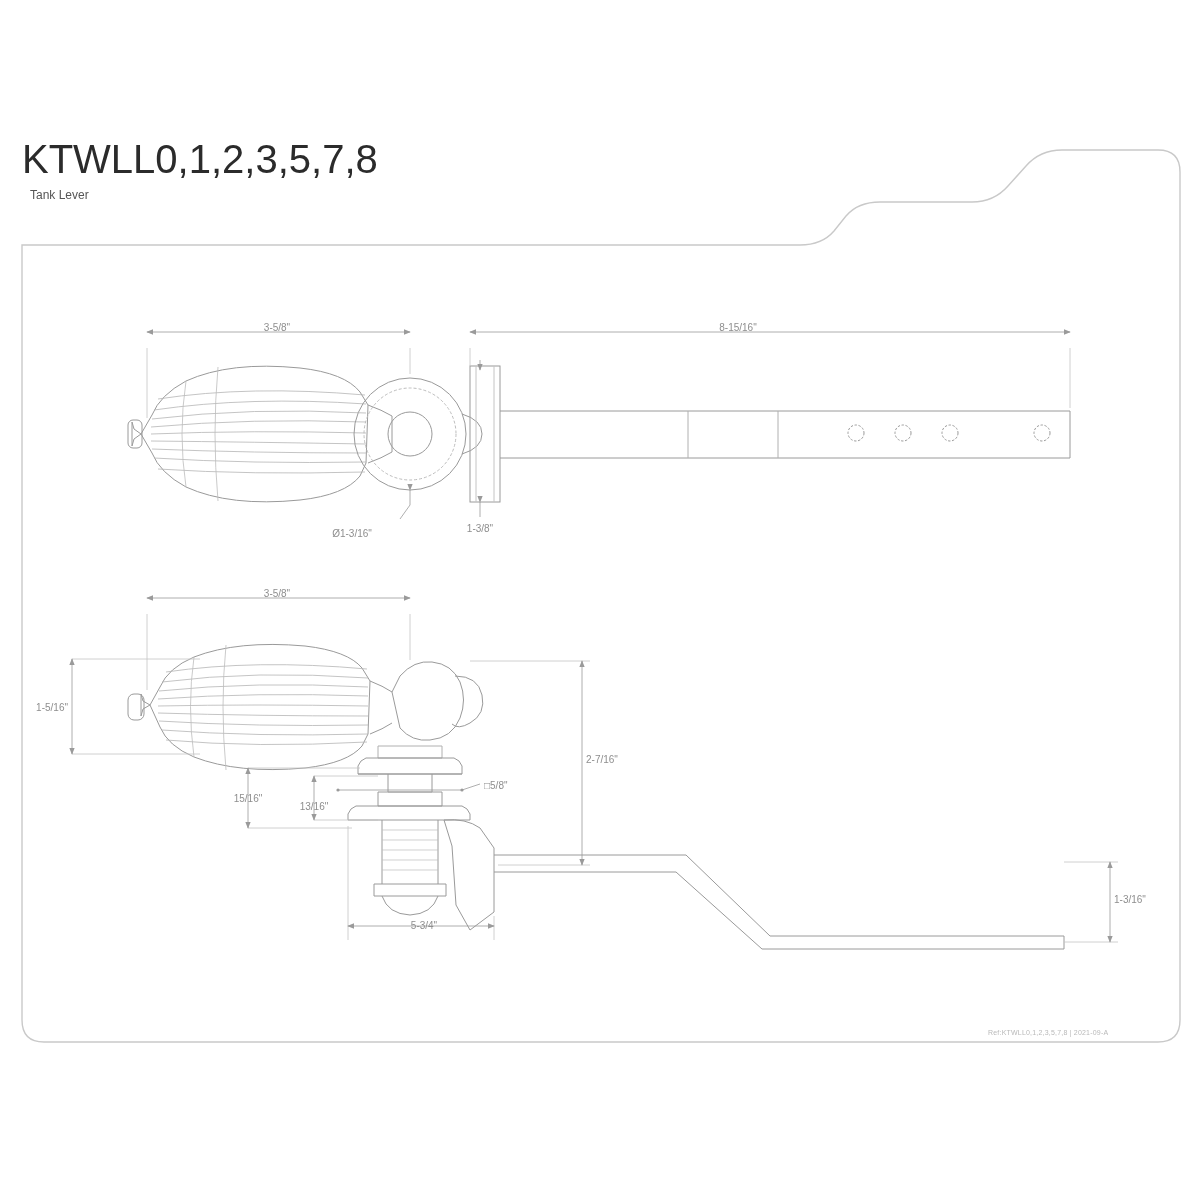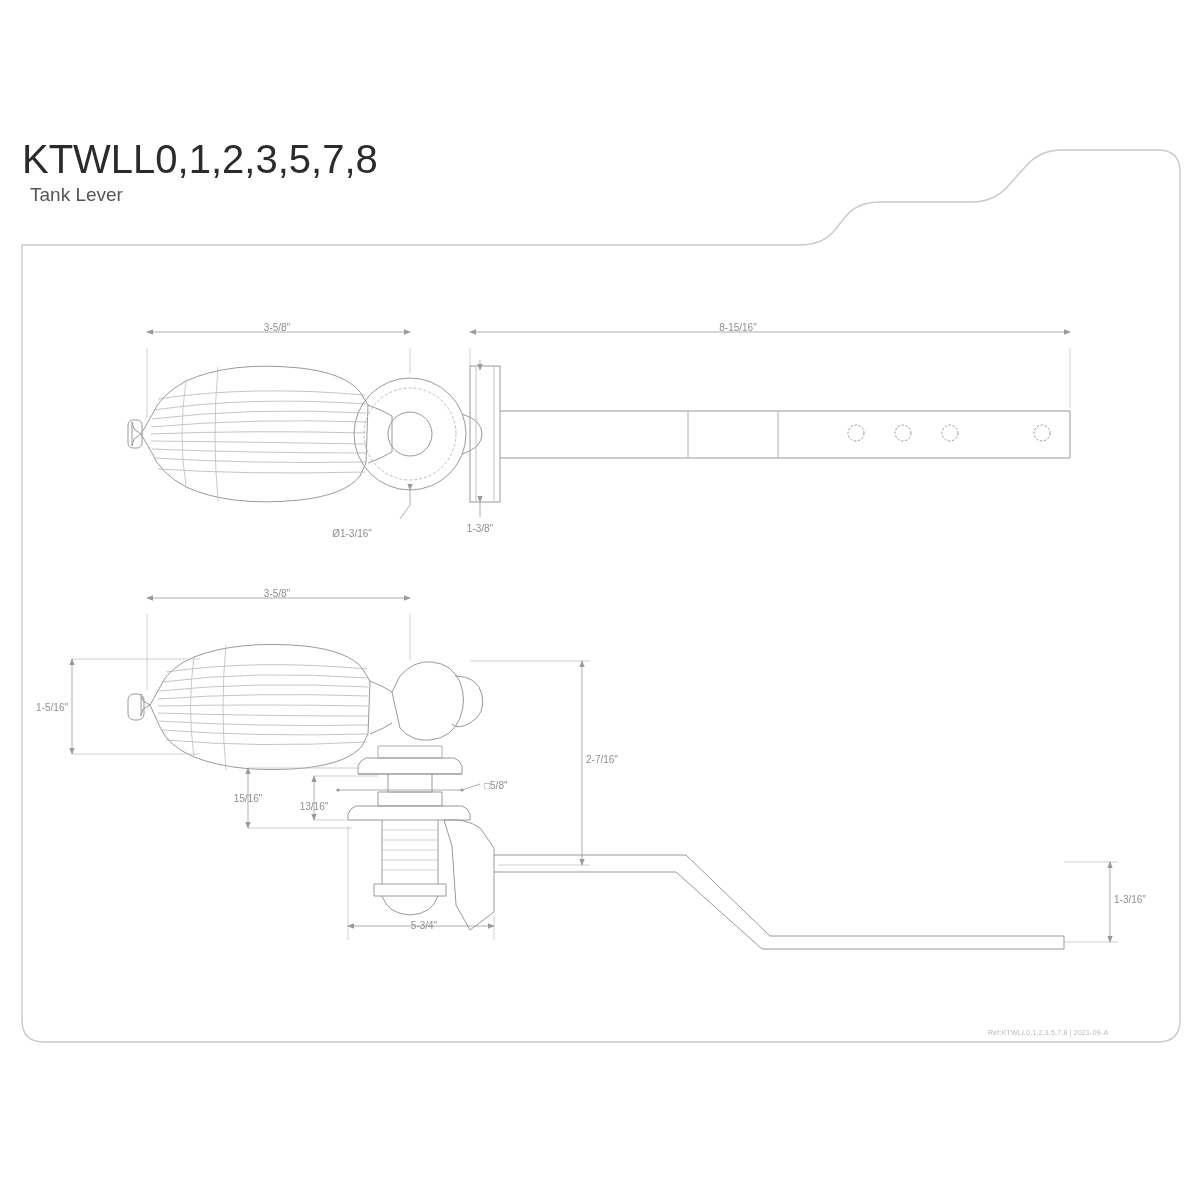--- a/index.html
+++ b/index.html
@@ -7,21 +7,21 @@
   #stage{position:relative;width:1200px;height:904px;background:#ffffff;text-decoration:underline;}
 
   .title{
     position:absolute;left:22px;top:139px;
     font-size:40px;line-height:40px;letter-spacing:0px;
     color:#2b2b2b;font-family:"Liberation Sans",sans-serif;font-weight:400;
     white-space:nowrap;
   }
   .subtitle{
     position:absolute;left:30px;top:186px;
-    font-size:19px;line-height:18px;color:#555;
+    font-size:12px;line-height:18px;color:#555;
     font-family:"Liberation Sans",sans-serif;white-space:nowrap;
   }
   .refnote{
     position:absolute;left:988px;top:1028px;
     font-size:7px;line-height:9px;color:#b9b9b9;
     font-family:"Liberation Sans",sans-serif;white-space:nowrap;letter-spacing:.2px;
   }
   svg{position:absolute;left:0;top:0;}
   .dimtxt{
     font-family:"Liberation Sans",sans-serif;

